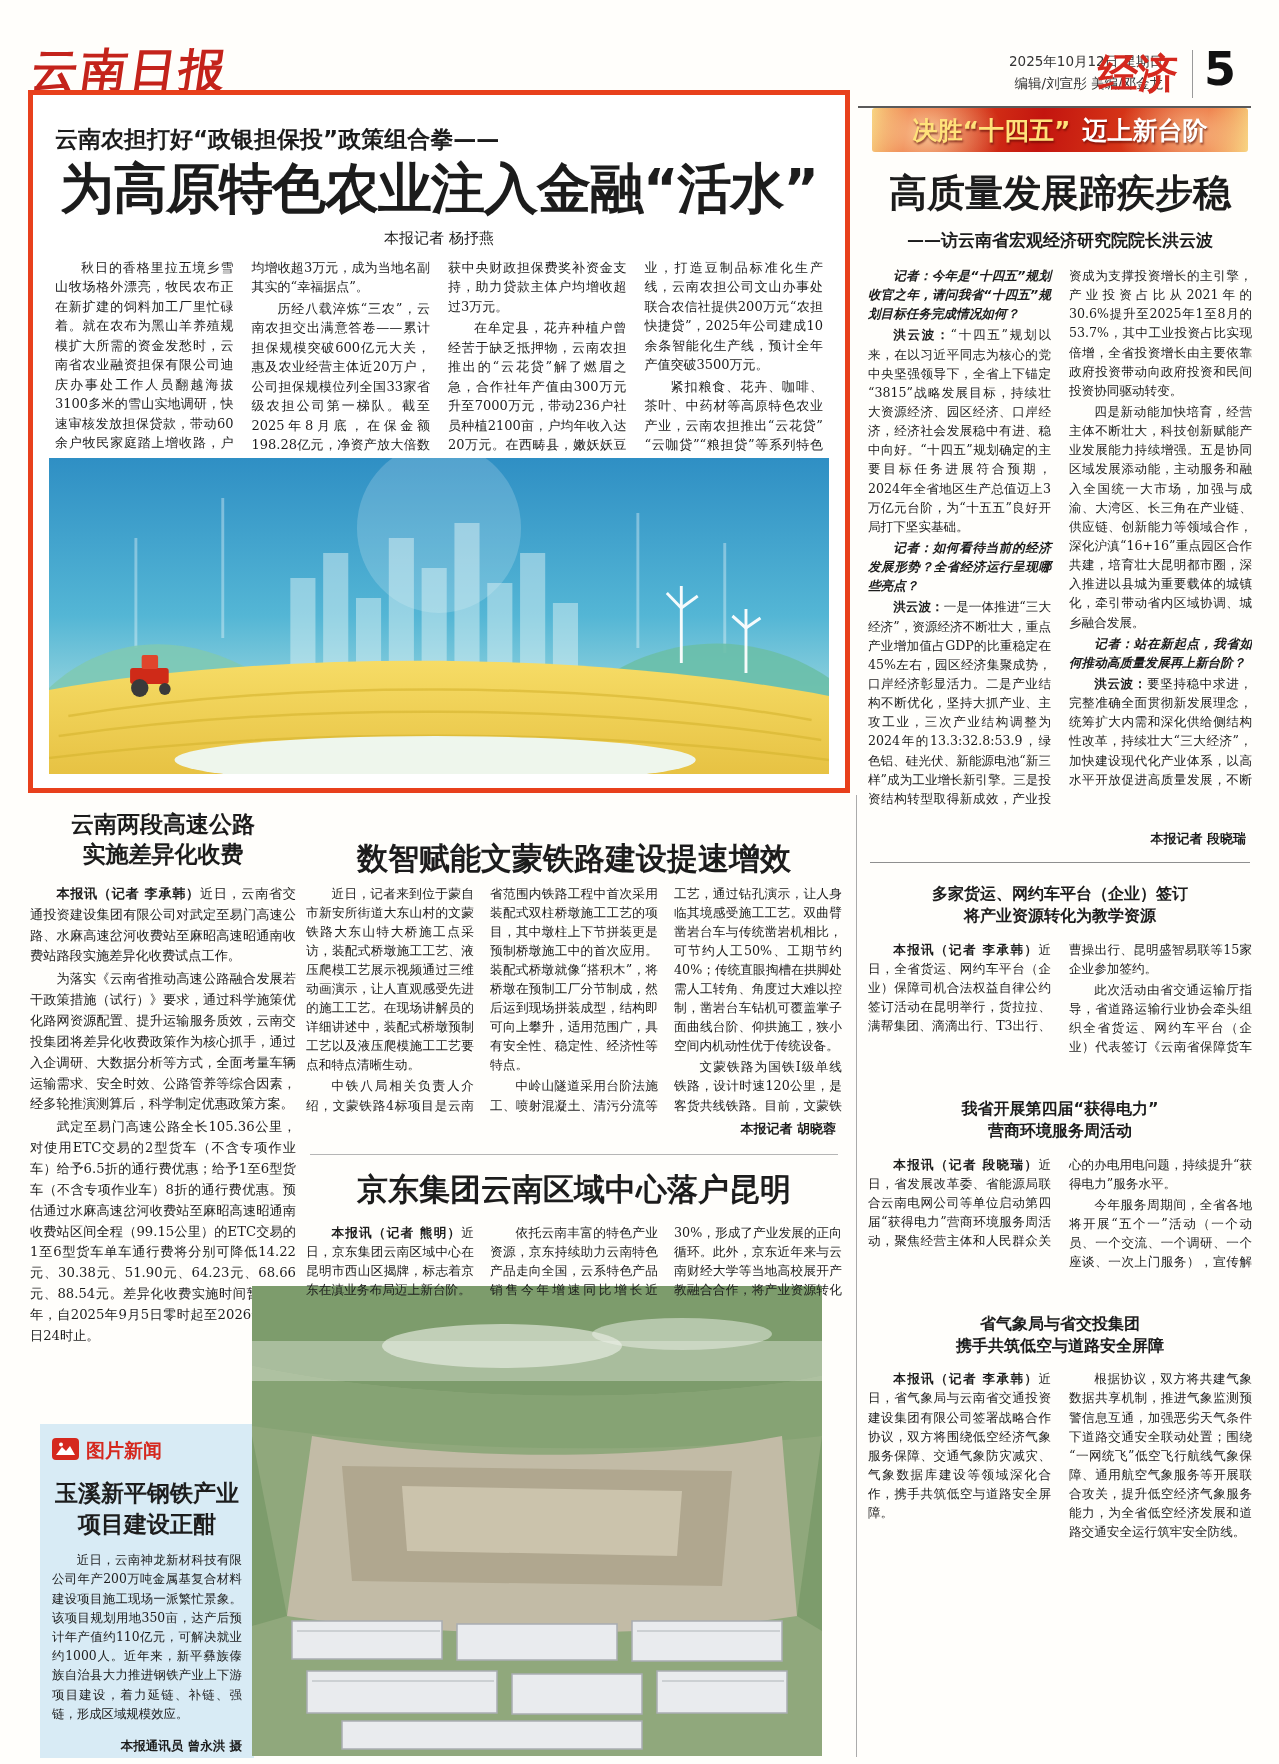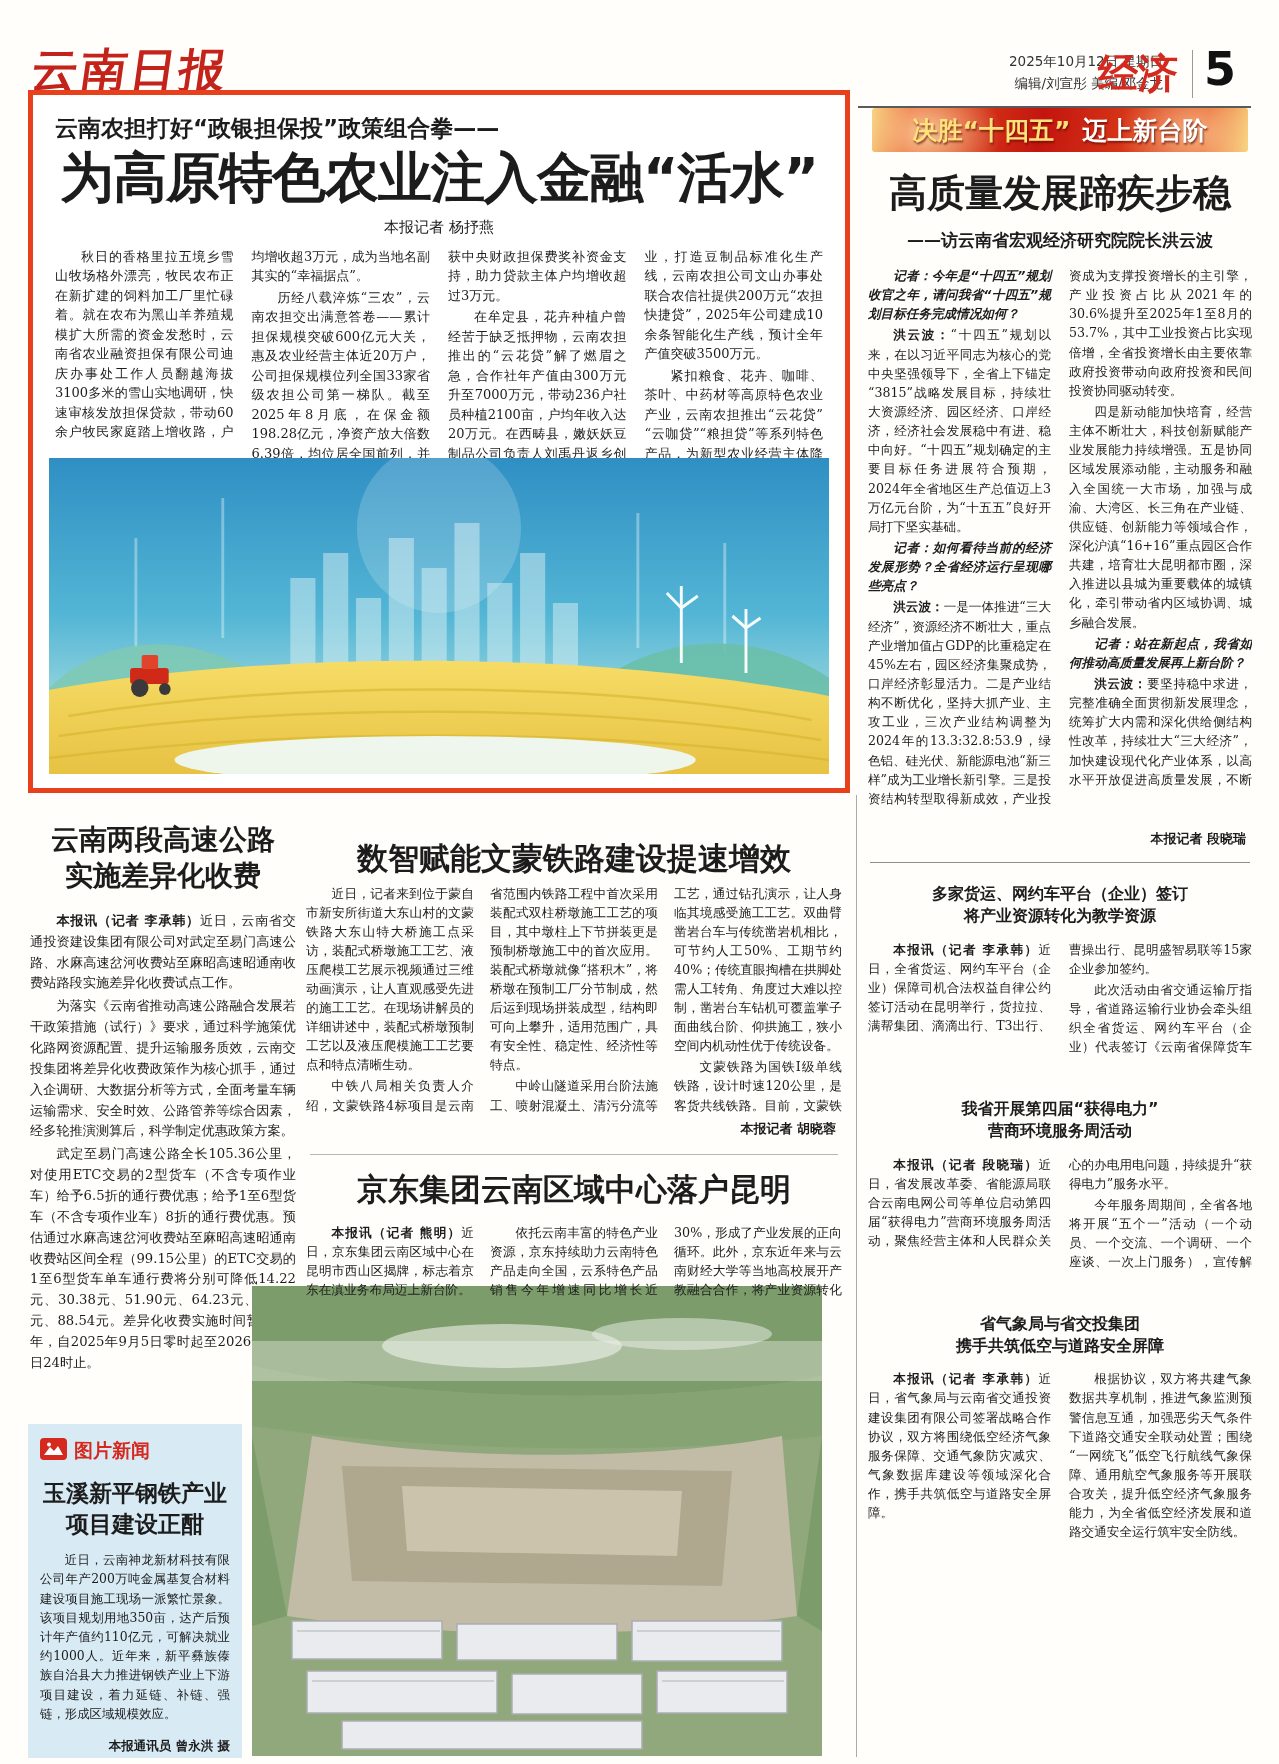--- a/index.html
+++ b/index.html
@@ -23,36 +23,36 @@
         line-height:1.65;color:#333;font-family:"DejaVu Sans","Liberation Sans",sans-serif;}
   .section-label{position:absolute;left:1098px;top:46px;font-size:40px;font-weight:900;color:var(--section-red);
         font-family:"DejaVu Sans","Liberation Sans",sans-serif;}
   .v-div{position:absolute;left:1192px;top:50px;width:1px;height:48px;background:#9a9a9a;}
   .page-num{position:absolute;left:1204px;top:42px;font-size:46px;font-weight:700;color:#111;
         font-family:"DejaVu Sans","Liberation Sans",sans-serif;}
   .header-rule{position:absolute;left:858px;top:106px;width:393px;height:2px;background:#5a5a5a;}
 
   
   .lead{position:absolute;left:28px;top:90px;width:822px;height:703px;border:5px solid var(--accent-red);
-        background:#fff;padding:12px 22px 0;}
+        background:#fff;padding:23px 22px 0;}
   .lead-kicker{font-size:23px;font-weight:700;margin:6px 0 2px;font-family:"DejaVu Sans","Liberation Sans",sans-serif;}
   .lead-title{font-size:54px;font-weight:900;text-align:center;line-height:1.18;margin:2px 0 8px;
         font-family:"DejaVu Sans","Liberation Sans",sans-serif;letter-spacing:-1px;}
   .lead-byline{text-align:center;font-size:15px;font-weight:400;margin-bottom:10px;}
   .lead-cols{columns:4;column-gap:18px;height:224px;overflow:hidden;font-size:13px;line-height:1.5;text-align:justify;}
   .lead-illu{position:absolute;left:16px;right:16px;bottom:14px;height:316px;}
   .lead-illu svg{width:100%;height:100%;display:block;}
 
   
   .a-highway{position:absolute;left:30px;top:806px;width:266px;}
-  .small-head{font-size:28px;font-weight:900;text-align:center;line-height:1.3;margin:16px;
+  .small-head{font-size:23px;font-weight:900;text-align:center;line-height:1.3;margin:4px;
         font-family:"DejaVu Sans","Liberation Sans",sans-serif;}
   .highway-body{margin-top:14px;font-size:13.2px;line-height:1.58;text-align:justify;height:536px;overflow:hidden;}
 
-  .photo-news{position:absolute;left:28px;top:1424px;width:214px;height:334px;background:var(--photo-news-blue);
+  .photo-news{position:absolute;left:40px;top:1424px;width:214px;height:334px;background:var(--photo-news-blue);
         padding:14px 12px 10px;}
   .pn-badge{display:flex;align-items:center;gap:7px;}
   .pn-badge-label{color:var(--section-red);font-weight:900;font-size:19px;
         font-family:"DejaVu Sans","Liberation Sans",sans-serif;}
   .pn-title{font-size:23px;font-weight:900;text-align:center;line-height:1.35;margin:14px 0 10px;
         font-family:"DejaVu Sans","Liberation Sans",sans-serif;}
   .pn-body{font-size:12.4px;line-height:1.55;text-align:justify;height:182px;overflow:hidden;}
   .pn-byline{text-align:right;font-weight:700;font-size:12.5px;margin-top:6px;}
 
   .photo{position:absolute;left:252px;top:1286px;width:570px;height:470px;}

